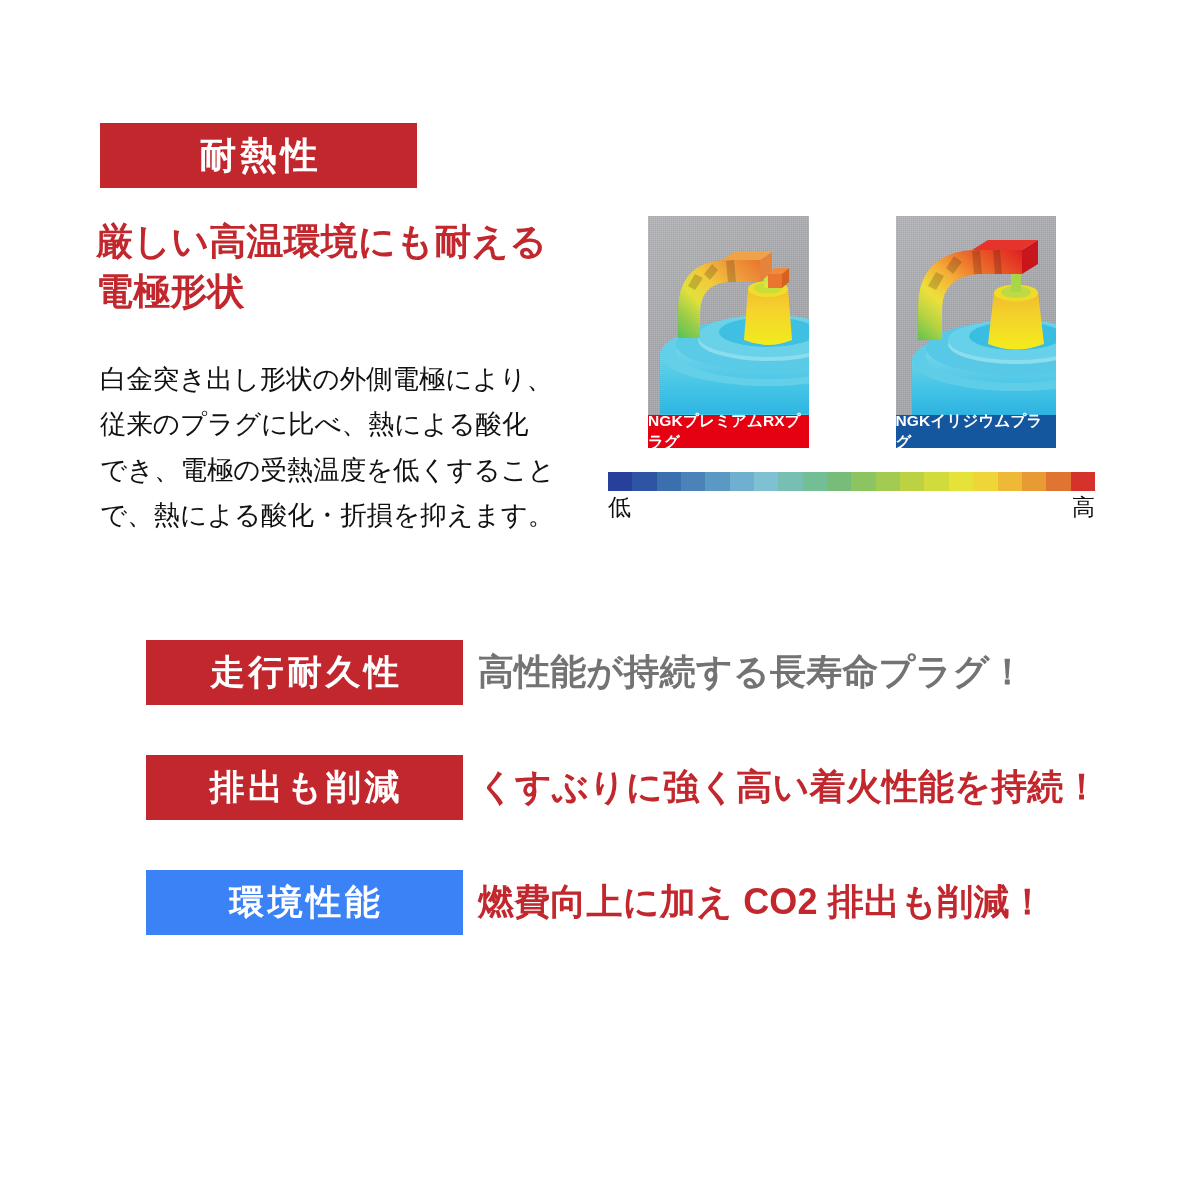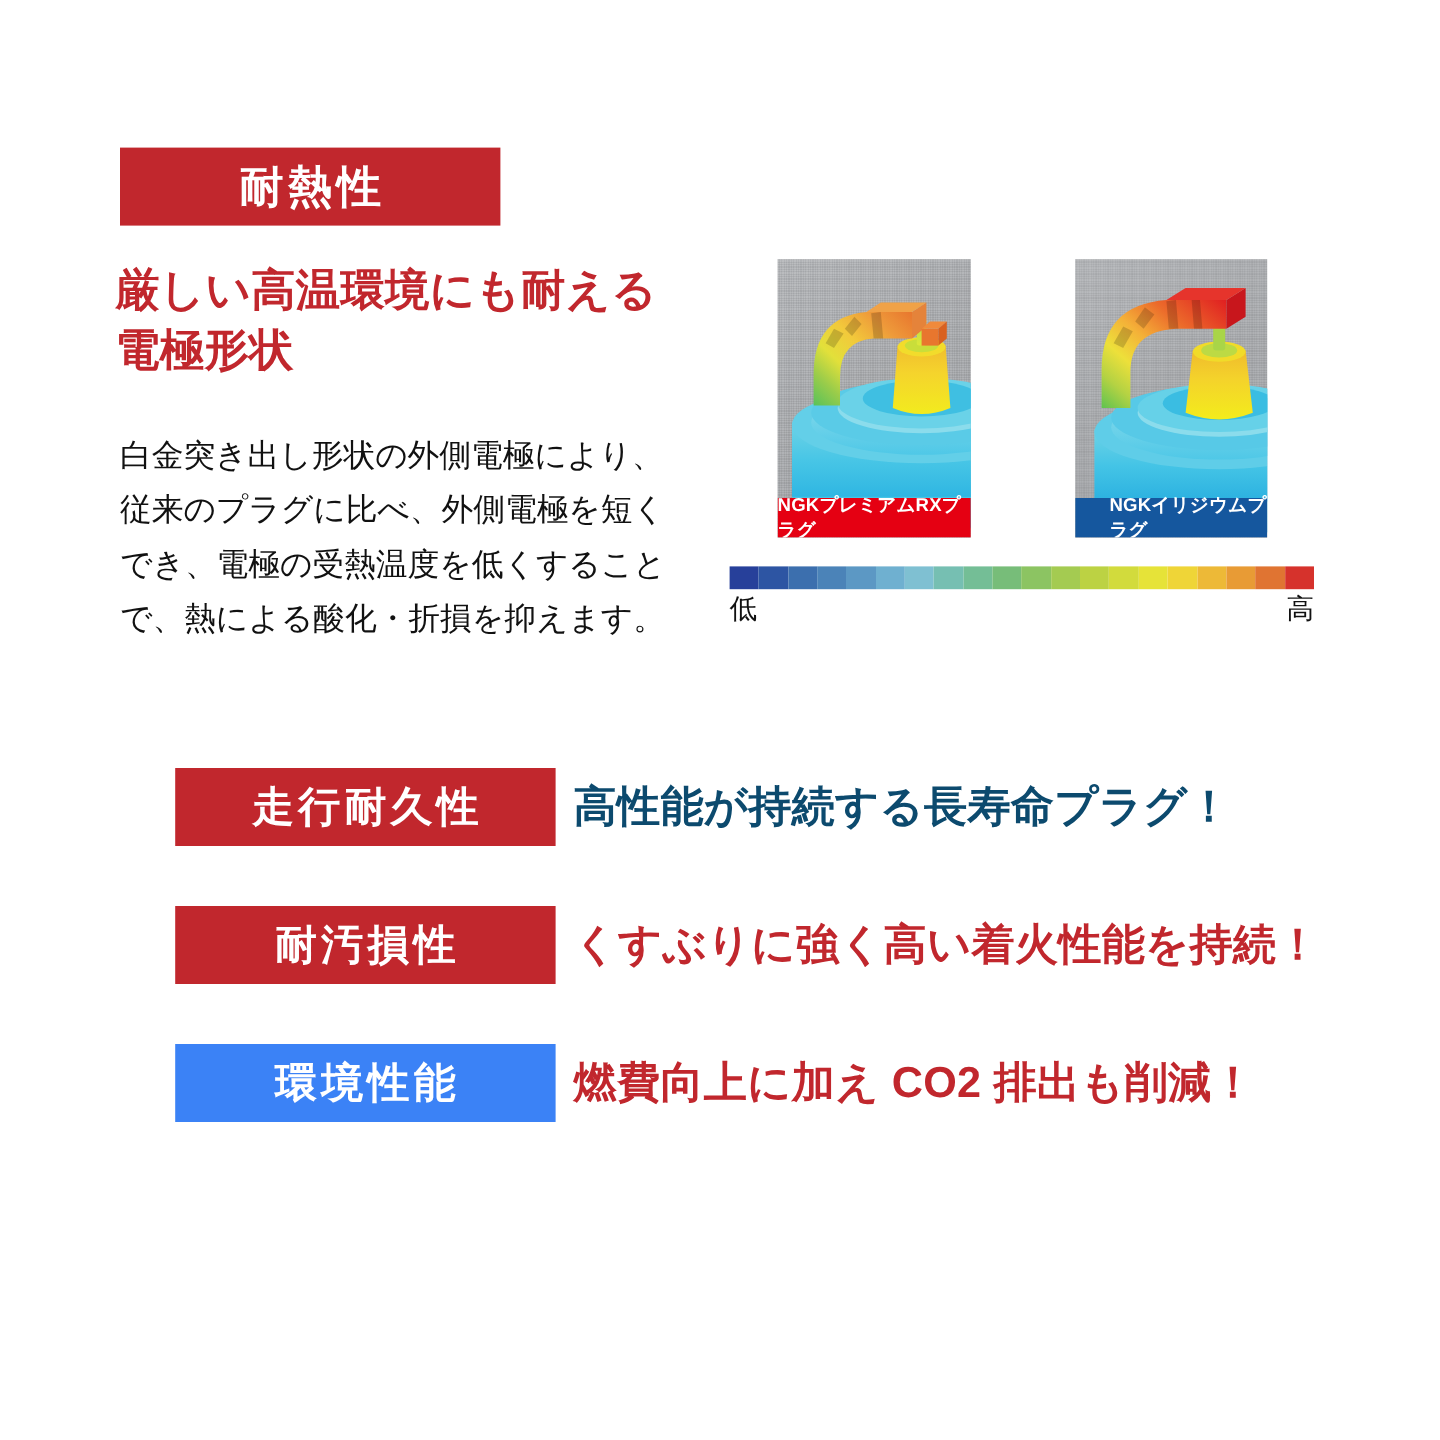--- a/index.html
+++ b/index.html
@@ -172,21 +172,21 @@
 
   <div class="badge" id="heat-badge" style="background: rgb(193, 39, 45); margin-top: 28px;">耐熱性</div>
 
   <h2 id="heat-heading" style="color: rgb(193, 39, 45);">
     <span>厳しい高温環境にも耐える</span><br>
     <span>電極形状</span>
   </h2>
 
   <p id="heat-body" style="color: rgb(17, 17, 17);">
     <span>白金突き出し形状の外側電極により、</span><br>
-    <span>従来のプラグに比べ、外側電極を短く</span><br>
+    <span>従来のプラグに比べ、熱による酸化</span><br>
     <span>でき、電極の受熱温度を低くすること</span><br>
     <span>で、熱による酸化・折損を抑えます。</span>
   </p>
 
   <div id="fem-block">
 
 
     <div id="fem-panels">
 
       <figure class="fem-panel">
@@ -299,21 +299,21 @@
           <path d="M22 124 L22 92 Q22 38 76 34 L126 34 L126 58 L84 58 Q46 60 46 94 L46 124 Z" fill="url(#irElec)"></path>
           <path d="M126 34 L142 24 L142 48 L126 58 Z" fill="#C8161C"></path>
           <path d="M76 34 L92 24 L142 24 L126 34 Z" fill="#E6342C"></path>
           <g opacity="0.17" fill="#000">
             <path d="M40 56 L48 60 L40 74 L32 70 Z"></path>
             <path d="M58 40 L66 46 L57 58 L50 52 Z"></path>
             <path d="M84 34 L86 58 L78 58 L76 35 Z"></path>
             <path d="M104 34 L106 58 L99 58 L97 34 Z"></path>
           </g>
         </svg>
-        <figcaption class="fem-caption blue" style="background: rgb(21, 87, 158); padding-left: 29px;">NGKイリジウムプラグ</figcaption>
+        <figcaption class="fem-caption blue" style="background: rgb(21, 87, 158);">NGKイリジウムプラグ</figcaption>
       </figure>
 
     </div>
 
     <div id="fem-scale-wrap">
       <div id="fem-scale">
           <i style="background: rgb(39, 64, 154);"></i>
           <i style="background: rgb(45, 85, 163);"></i>
           <i style="background: rgb(60, 111, 174);"></i>
           <i style="background: rgb(75, 131, 184);"></i>
@@ -339,23 +339,23 @@
         <span>高</span>
       </div>
     </div>
 
   </div>
 </section>
 
 <section id="feature-rows">
     <div class="feature-row">
       <div class="badge" style="background: rgb(193, 39, 45);">走行耐久性</div>
-      <div class="feature-text" style="color: #0c4a6e;">高性能が持続する長寿命プラグ！</div>
+      <div class="feature-text" style="color: #737373;">高性能が持続する長寿命プラグ！</div>
     </div>
     <div class="feature-row">
-      <div class="badge" style="background: rgb(193, 39, 45);">耐汚損性</div>
+      <div class="badge" style="background: rgb(193, 39, 45);">排出も削減</div>
       <div class="feature-text" style="color: rgb(193, 39, 45); text-align: center;">くすぶりに強く高い着火性能を持続！</div>
     </div>
     <div class="feature-row">
       <div class="badge" style="background: #3b82f6;">環境性能</div>
       <div class="feature-text" style="color: rgb(193, 39, 45);">燃費向上に加え CO2 排出も削減！</div>
     </div>
   </section>
 
 </body></html>

